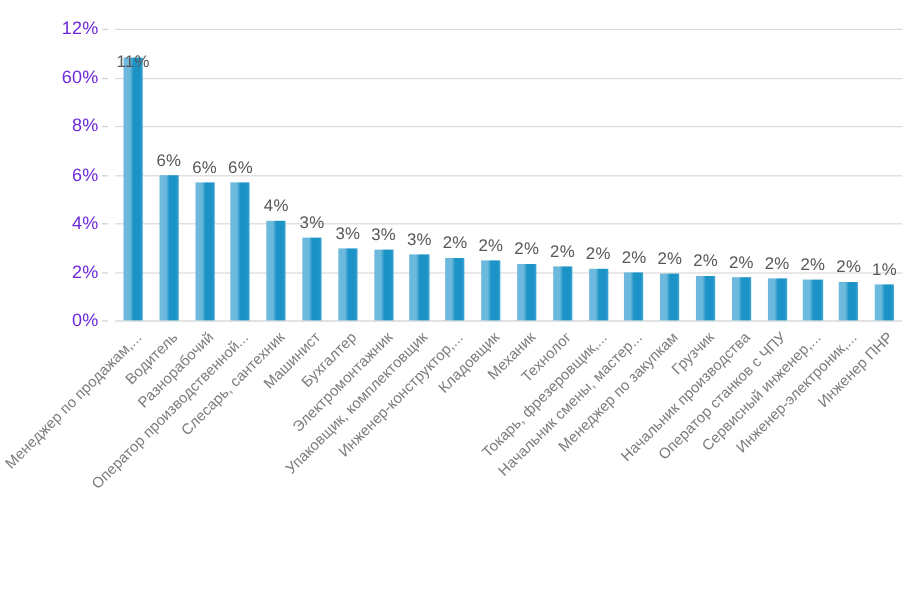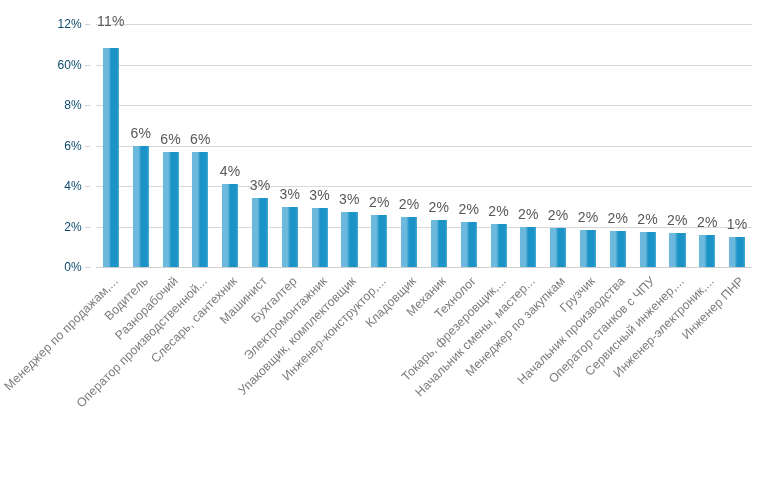--- a/index.html
+++ b/index.html
@@ -44,22 +44,22 @@
     position: absolute;
     left: 0;
     top: 24px;
     width: 90px;
     height: 243px;
   }
   .y-tick-label {
     position: absolute;
     right: 8px;
     transform: translateY(-50%);
-    font-size: 12px;
-    color: #0c4a6e;
+    font-size: 15px;
+    color: #6d28d9;
     letter-spacing: 0.2px;
     white-space: nowrap;
   }
   .y-tick-mark {
     position: absolute;
     width: 5px;
     height: 1px;
     background: #d0d0d0;
     right: 0;
   }
@@ -153,21 +153,21 @@
       <div class="gridline" style="top: 162px;"></div>
       <div class="gridline" style="top: 121.5px;"></div>
       <div class="gridline" style="top: 81px;"></div>
       <div class="gridline" style="top: 40.5px;"></div>
       <div class="gridline" style="top: 0px;"></div>
     </div>
 
   <div id="bars-layer">
       <div class="bar-slot" style="left: 0px; width: 29.8182px;">
         <div class="bar" title="Менеджер по продажам,... — 11%" style="height: 218.7px; width: 16.1018px;"></div>
-        <div class="bar-value-label" style="bottom: 238px;">11%</div>
+        <div class="bar-value-label" style="bottom: 208px;">11%</div>
       </div>
       <div class="bar-slot" style="left: 29.8182px; width: 29.8182px;">
         <div class="bar" title="Водитель — 6%" style="height: 121.5px; width: 16.1018px;"></div>
         <div class="bar-value-label" style="bottom: 126.5px;">6%</div>
       </div>
       <div class="bar-slot" style="left: 59.6364px; width: 29.8182px;">
         <div class="bar" title="Разнорабочий — 6%" style="height: 115.425px; width: 16.1018px;"></div>
         <div class="bar-value-label" style="bottom: 120.425px;">6%</div>
       </div>
       <div class="bar-slot" style="left: 89.4545px; width: 29.8182px;">

